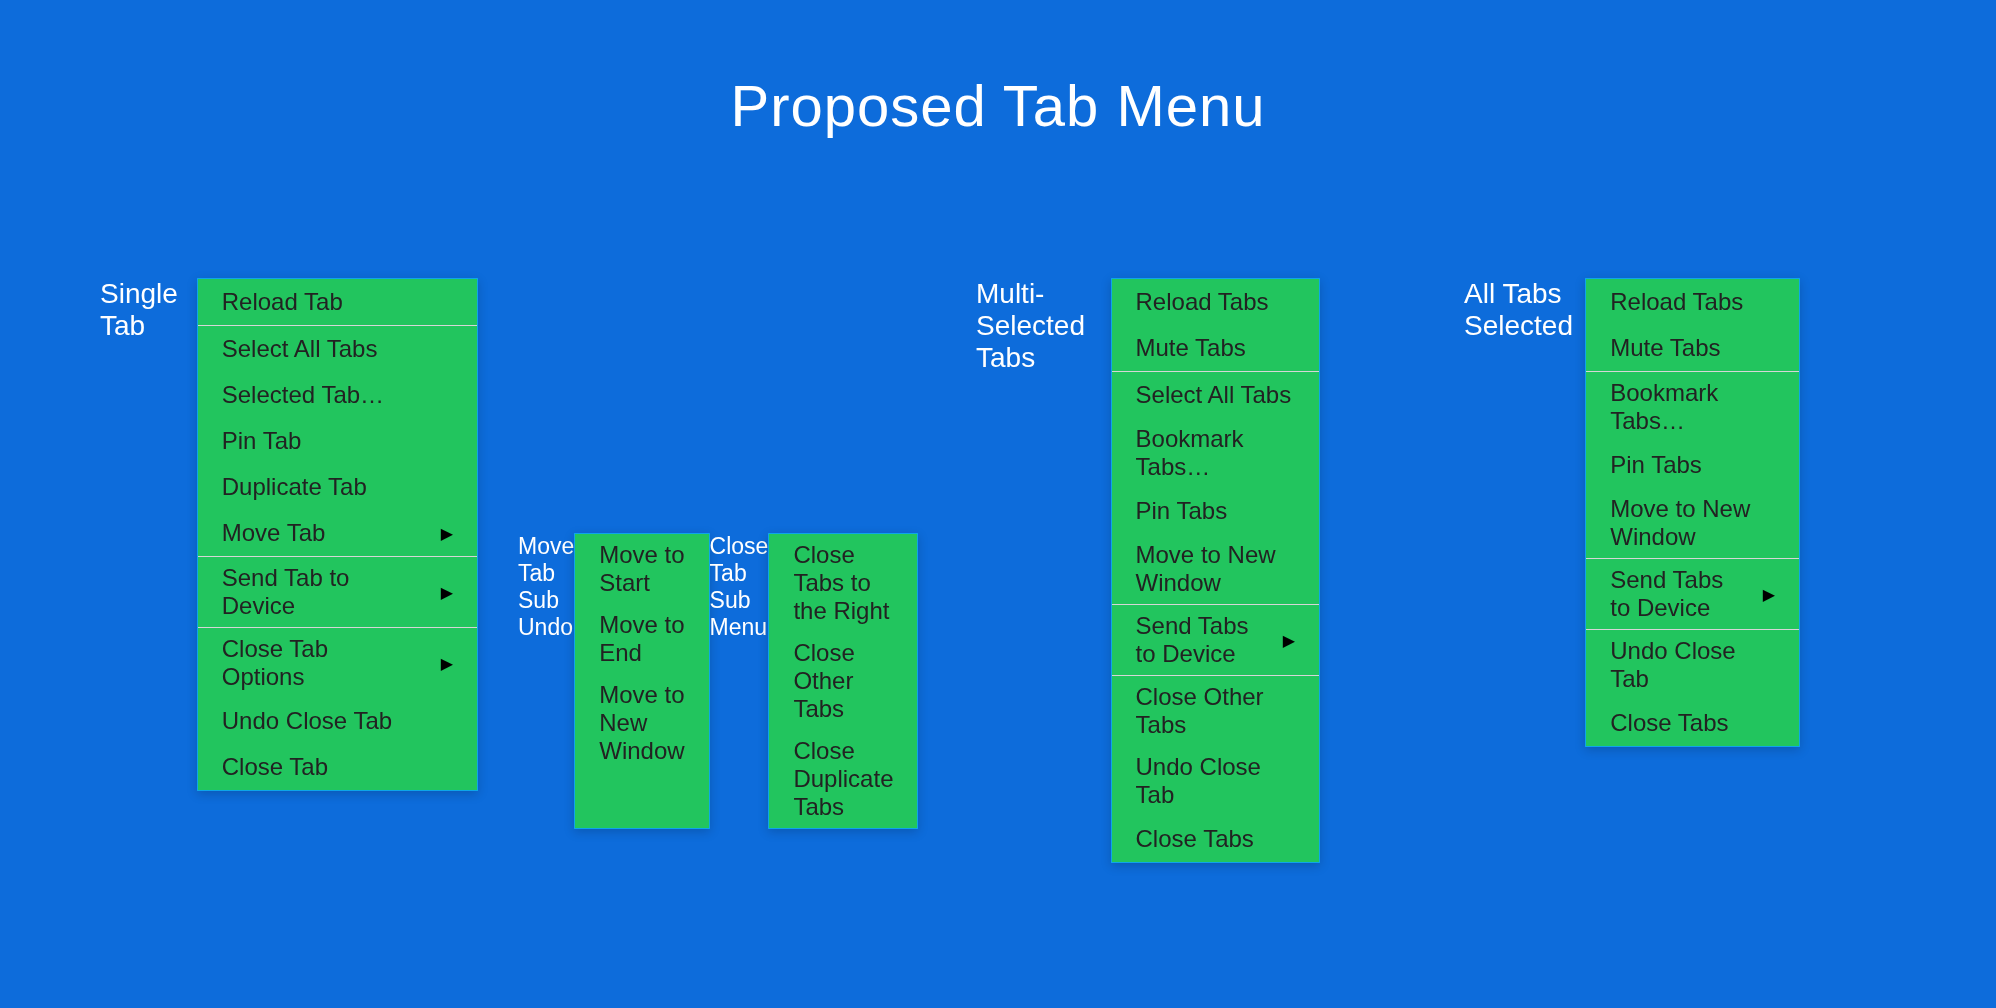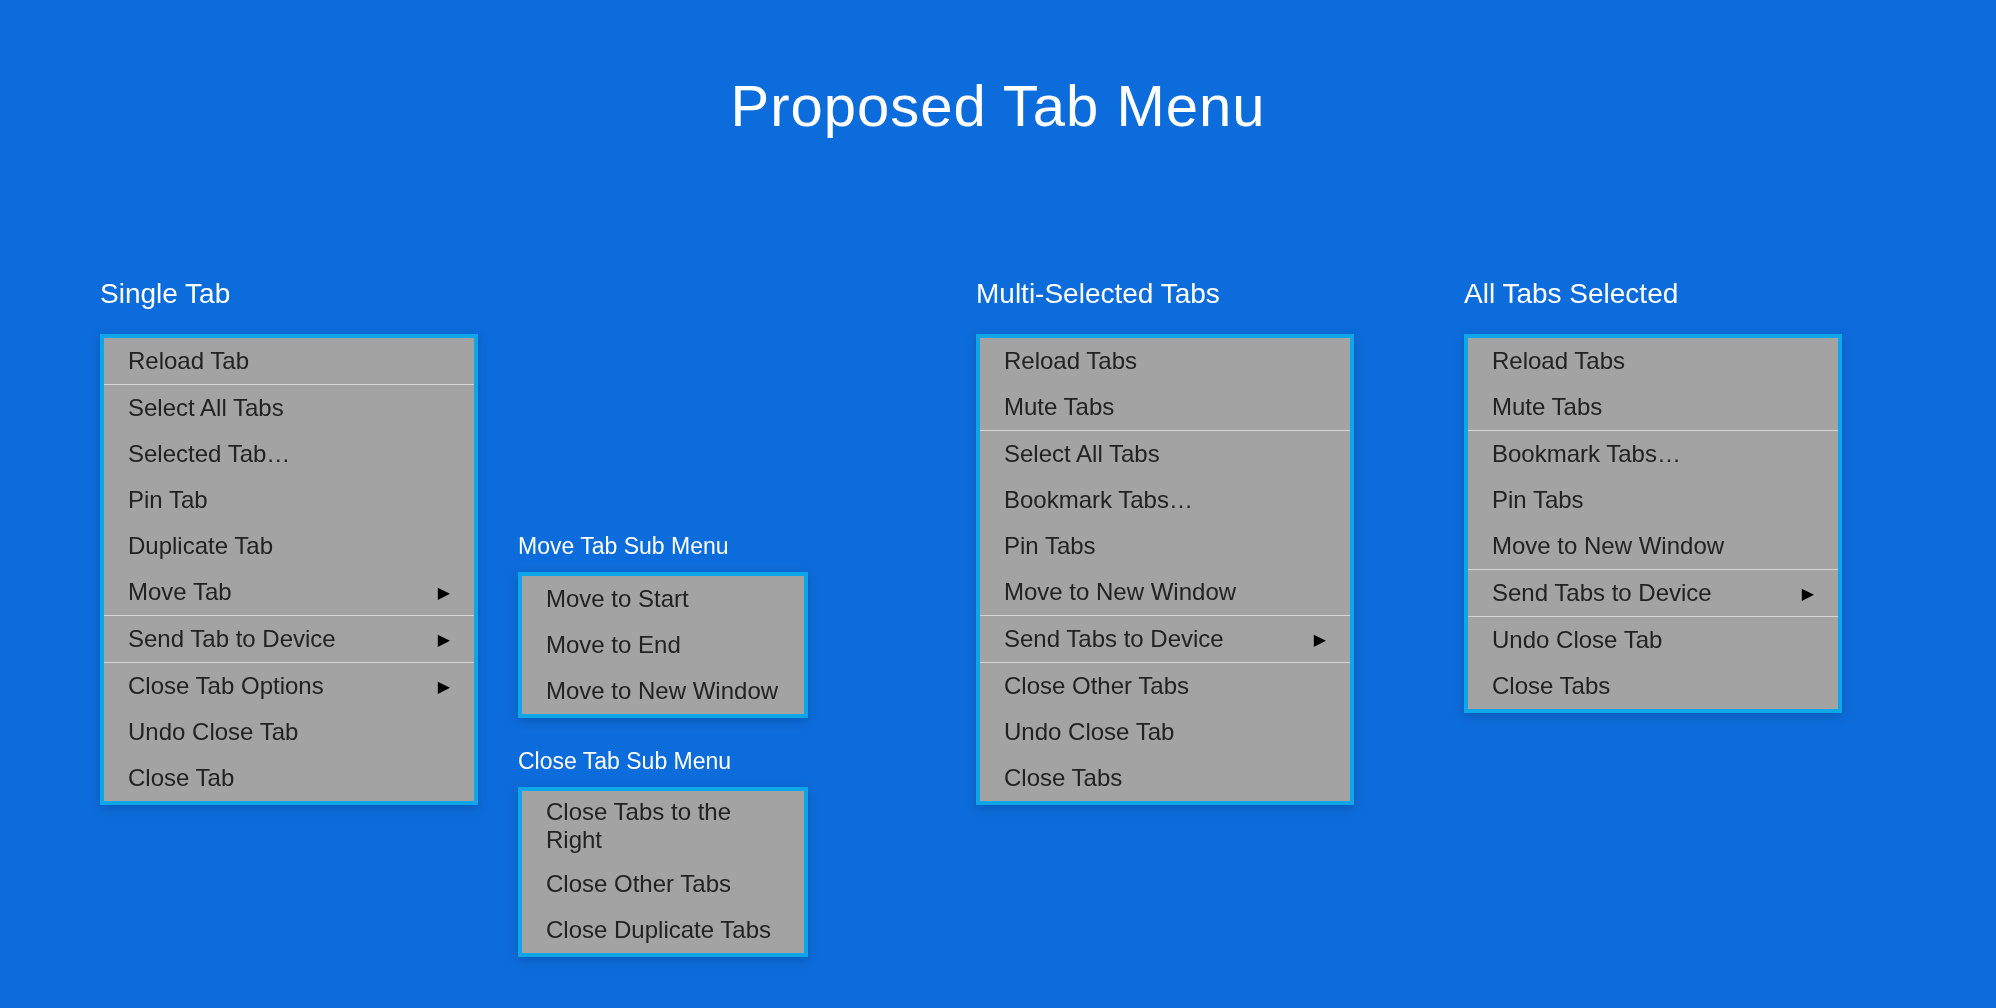--- a/index.html
+++ b/index.html
@@ -25,37 +25,37 @@
     }
     .columns {
       position: absolute;
       top: 278px;
       left: 100px;
       display: flex;
       align-items: flex-start;
     }
     .column {
       display: flex;
-      flex-direction: column;
+      flex-direction: row;
     }
     .column-header {
       color: #ffffff;
       font-size: 28px;
       font-weight: 400;
       margin-bottom: 24px;
     }
     .sub-header {
       color: #ffffff;
       font-size: 23px;
       font-weight: 400;
       margin-bottom: 12px;
     }
     .menu {
-      background: #a3a3a3;
-      border: 4px solid #0ea5e9;
+      background: #22c55e;
+      border: 1px solid #0ea5e9;
       box-shadow: 0 3px 10px rgba(0,0,0,0.18);
     }
     .menu-item {
       display: flex;
       align-items: center;
       justify-content: space-between;
       padding: 7px 24px 7px 24px;
       font-size: 24px;
       color: #222222;
       cursor: default;
@@ -123,21 +123,21 @@
       <div class="menu-item">
           <span>Undo Close Tab</span>
         </div>
       <div class="menu-item">
           <span>Close Tab</span>
         </div>
     </div>
   </div>
 
   <div class="column col-sub">
-    <div class="sub-header">Move Tab Sub Menu</div>
+    <div class="sub-header">Move Tab Sub Undo</div>
     <div class="menu">
       <div class="menu-item">
           <span>Move to Start</span>
         </div>
       <div class="menu-item">
           <span>Move to End</span>
         </div>
       <div class="menu-item">
           <span>Move to New Window</span>
         </div>

